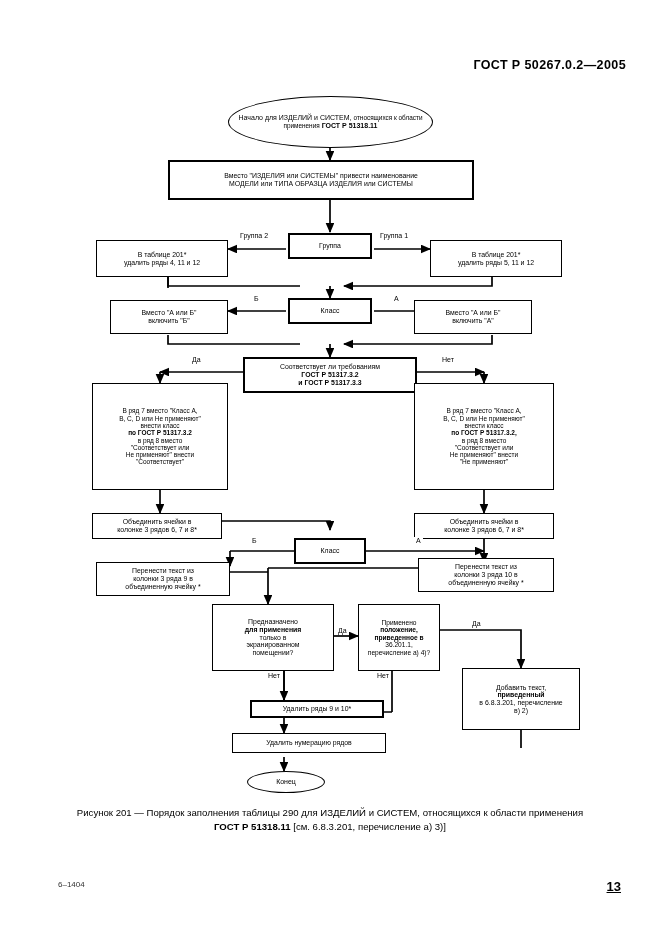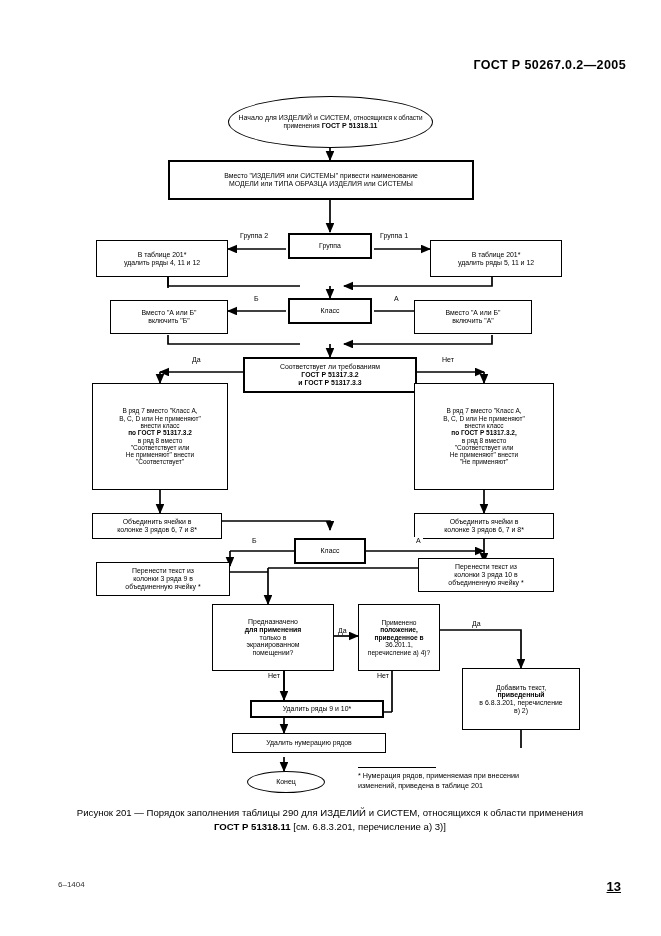--- a/index.html
+++ b/index.html
@@ -303,25 +303,20 @@
     </div>
 
     <div class="node thick" style="left:250px;top:700px;width:134px;height:18px;">Удалить ряды 9 и 10*</div>
 
     <div class="node" style="left:232px;top:733px;width:154px;height:20px;">Удалить нумерацию рядов</div>
 
     <div class="terminator" style="left:247px;top:771px;width:78px;height:22px;">Конец</div>
 
   </div>
 
-  <div class="footnote">
-    <div class="rule"></div>
-    <div>* Нумерация рядов, применяемая при внесении</div>
-    <div>изменений, приведена в таблице 201</div>
-  </div>
 
   <div class="caption">
     <span>Рисунок 201 — Порядок заполнения таблицы 290 для ИЗДЕЛИЙ и СИСТЕМ, относящихся к области применения</span>
     <b class="nowrap">ГОСТ Р 51318.11</b>
     <span>[см. 6.8.3.201, перечисление а) 3)]</span>
   </div>
 
   <div class="footer-left">6–1404</div>
   <div class="footer-page">13</div>
 

